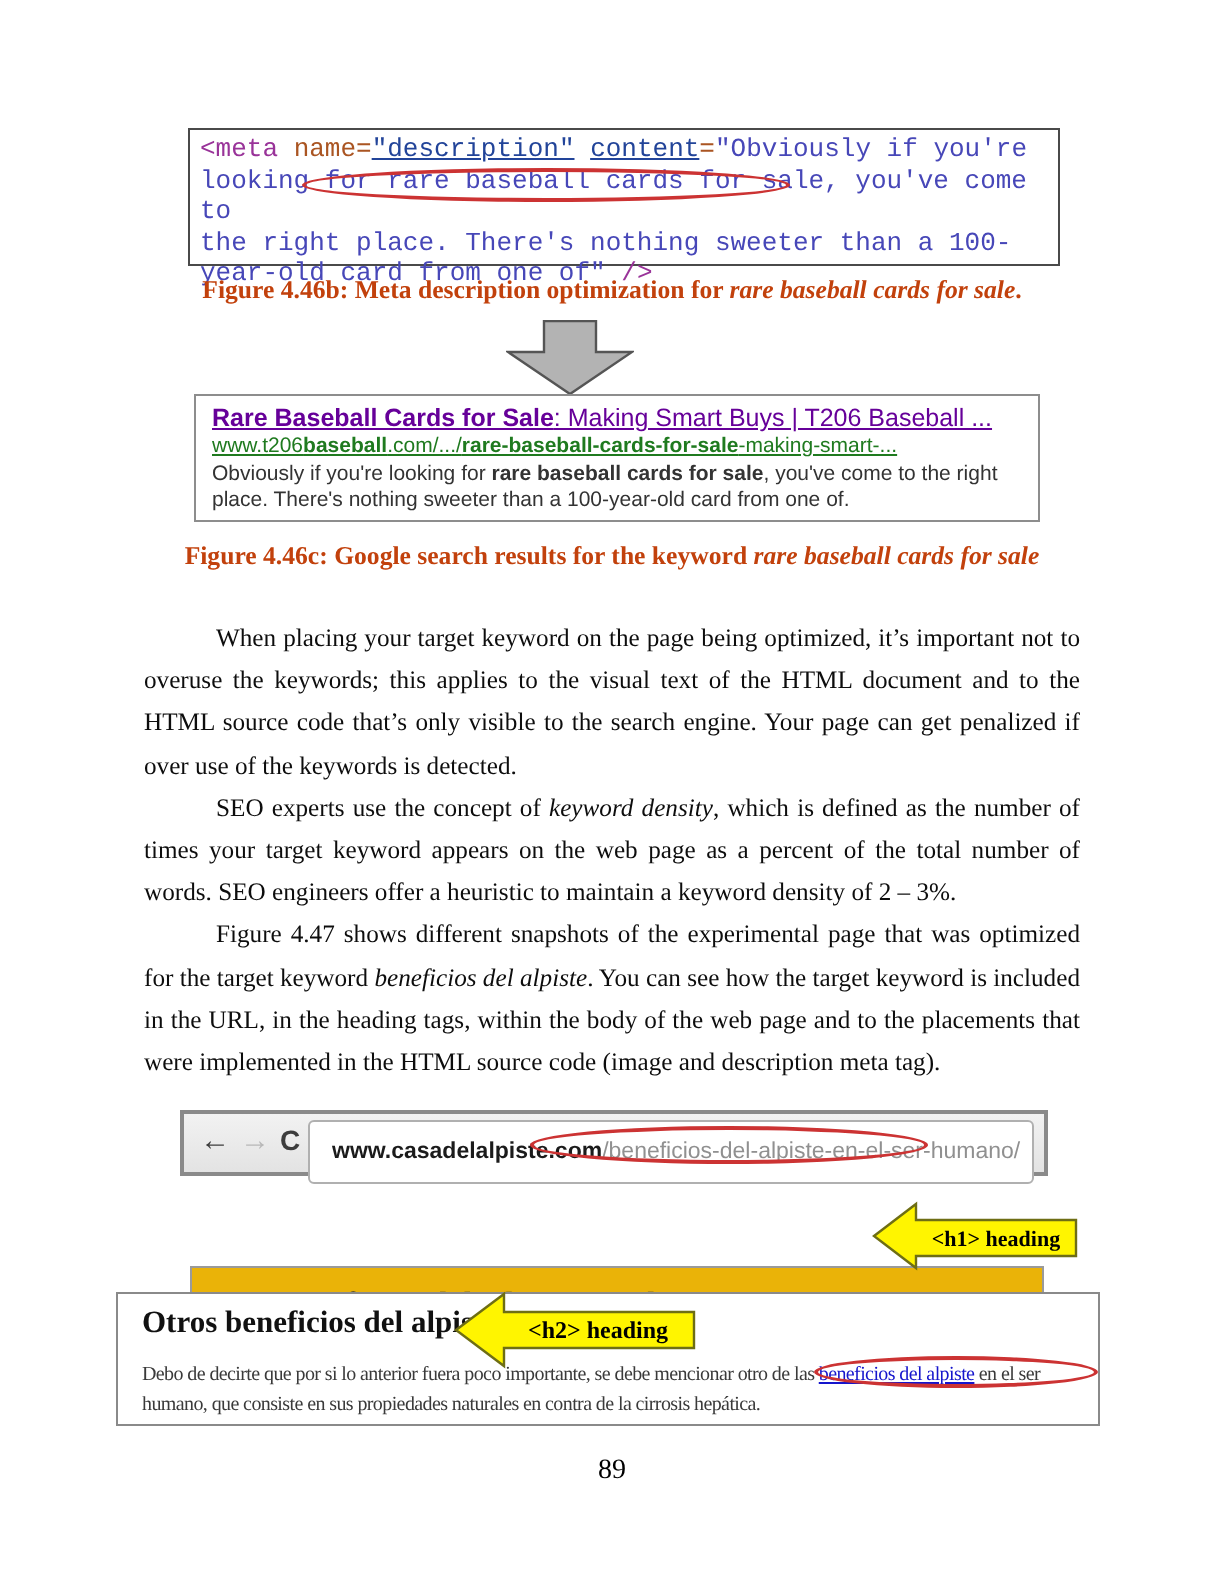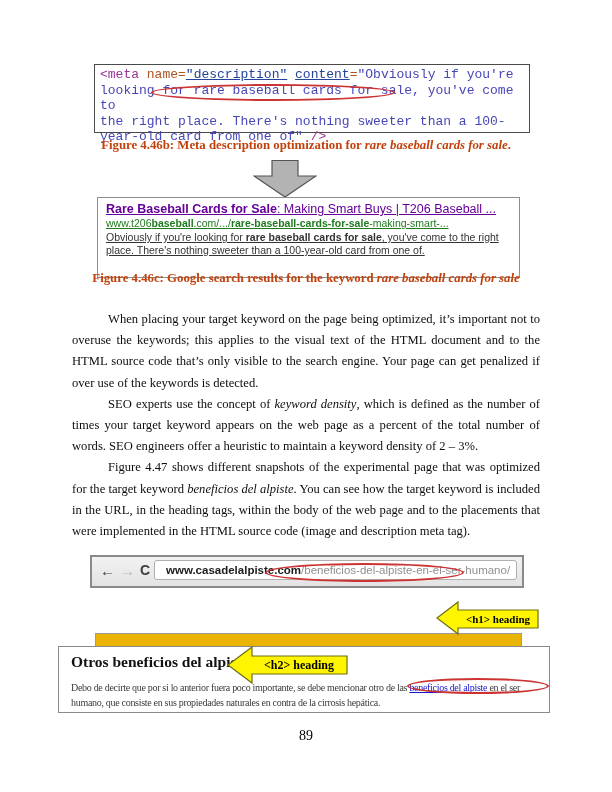--- a/index.html
+++ b/index.html
@@ -26,47 +26,47 @@
   
   .caption {
     position:absolute; left:0; width:612px; text-align:center;
     font-weight:bold; font-size:12.8px; color:#c2410c;
   }
   .caption .kw { font-style:italic; }
   
   .down-arrow { position:absolute; left:253px; top:160px; }
   
   .google-box {
-    position:absolute; left:97px; top:197px; width:423px; height:81px;
+    position:absolute; left:97px; top:197px; width:423px; height:64px;
     border:1px solid #8d8d8d; padding:4px 8px;
     font-family:"Liberation Sans", sans-serif;
   }
   .g-title { font-size:12.5px; color:#660099; text-decoration:underline; white-space:nowrap; }
   .g-title .b { font-weight:bold; }
   .g-url { font-size:10.5px; color:#1f7a1f; margin-top:1px; white-space:nowrap;text-decoration:underline; }
   .g-url .b { font-weight:bold; }
-  .g-snippet { font-size:10.5px; line-height:13px; color:#333; margin-top:2px;text-decoration:underline; }
+  .g-snippet { font-size:10.5px; line-height:13px; color:#333; margin-top:2px; }
   .g-snippet .b { font-weight:bold; }
   
   .bodytext {
     position:absolute; left:72px; top:309px; width:468px;
     font-size:12.6px; line-height:21.2px; text-align:justify; color:#0d0d0d;
   }
   .bodytext p { text-indent:36px; }
   .bodytext .it { font-style:italic; }
   
   .browser-bar {
     position:absolute; left:90px; top:555px; width:434px; height:33px;
     background:linear-gradient(#f2f2f2,#e3e3e3); border:2px solid #8a8a8a;
     font-family:"Liberation Sans", sans-serif;
   }
   .nav-btn { position:absolute; top:5px; font-size:15px; font-weight:bold; color:#3c3c3c; cursor:default; }
   .nav-btn.dim { color:#b8b8b8; }
   .addr-field {
-    position:absolute; left:62px; top:3px; right:5px; height:20px;
+    position:absolute; left:62px; top:3px; right:5px; height:32px;
     background:#fff; border:1px solid #b0b0b0; border-radius:3px;
     display:flex; align-items:center; padding:0 6px; overflow:hidden;
   }
   .addr-text { font-size:11.5px; white-space:nowrap; margin-left:5px; }
   .addr-text .host { font-weight:bold; color:#1b1b1b; }
   .addr-text .path { color:#909090; }
   
   .h1-box {
     position:absolute; left:95px; top:597px; width:427px; height:48px;
     border:1px solid #9a9a9a; background:#eab308;margin-top:36px;

